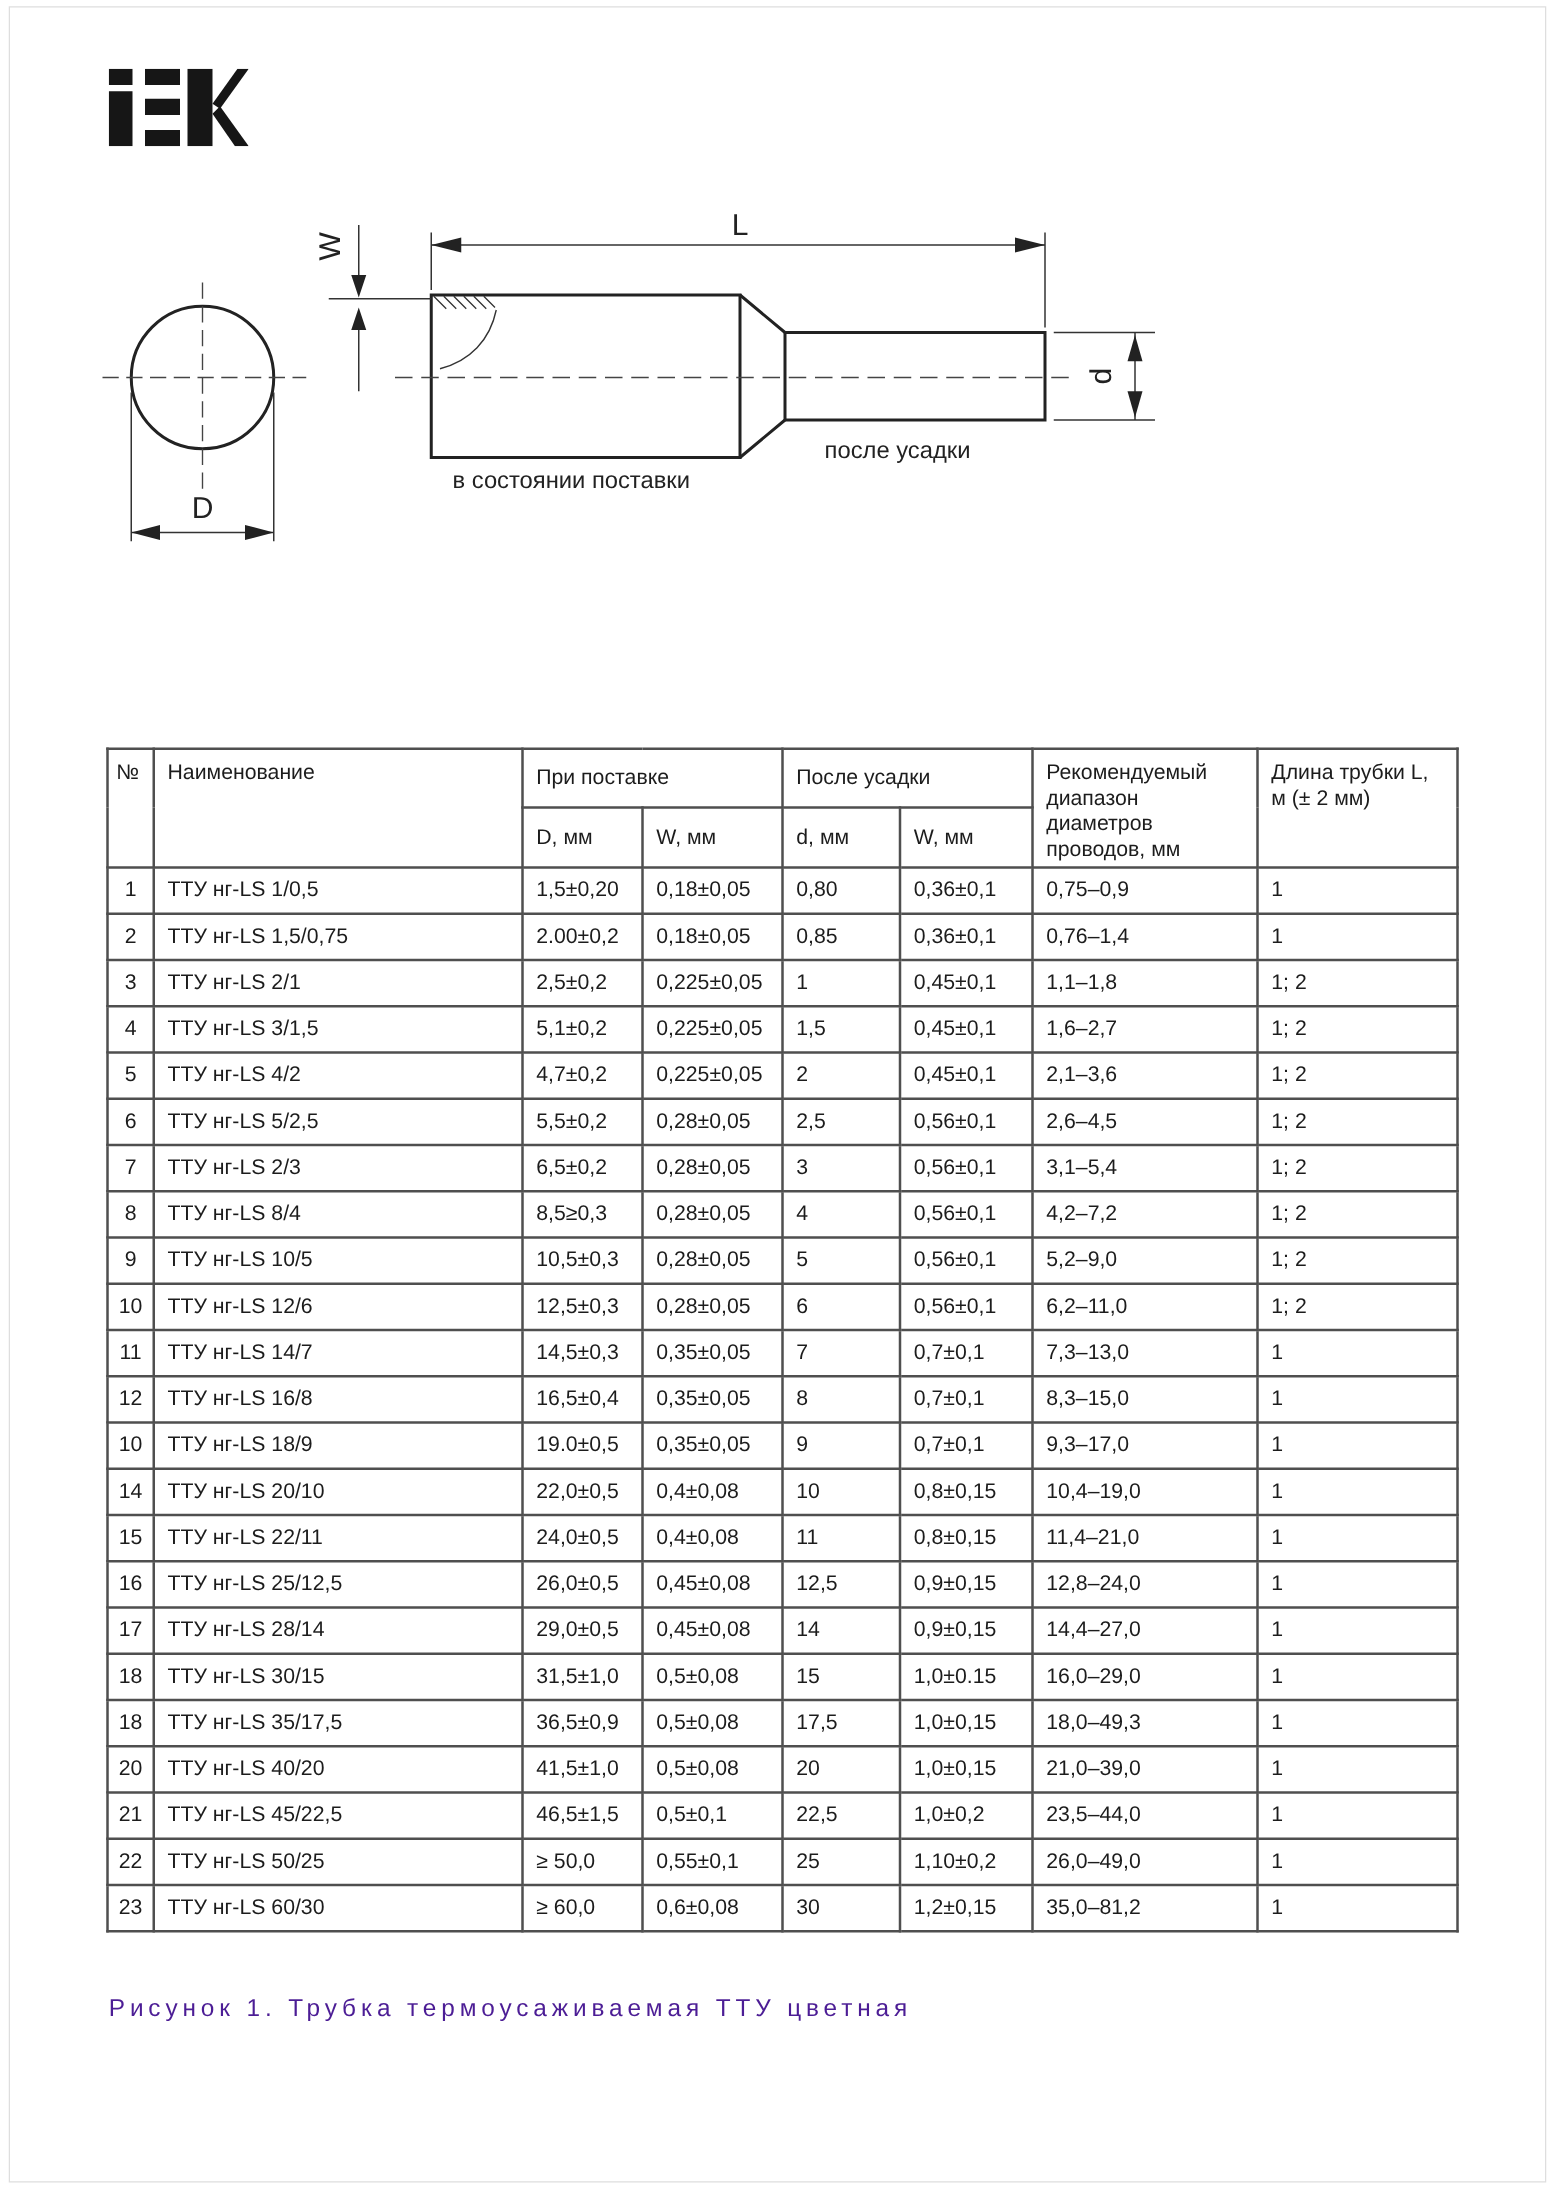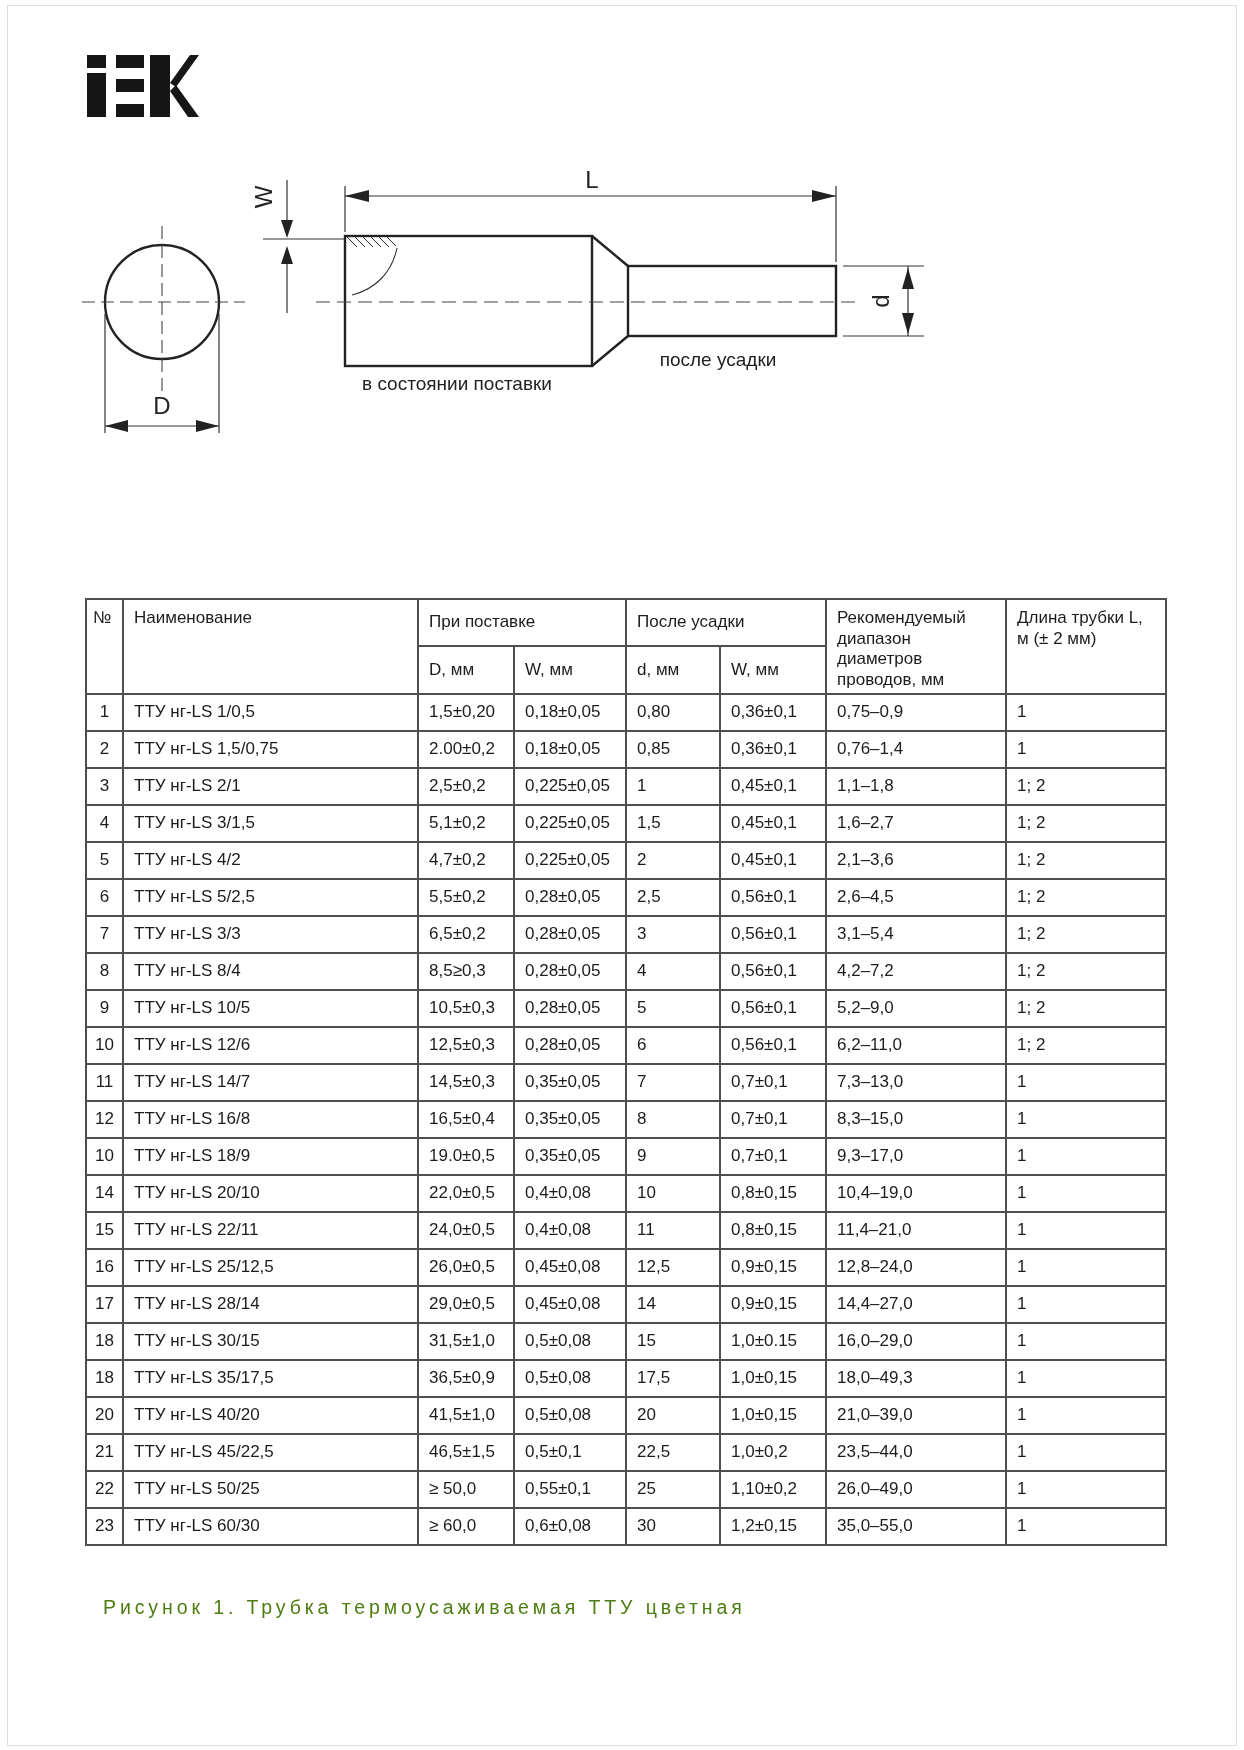--- a/index.html
+++ b/index.html
@@ -52,23 +52,22 @@
   table.spec thead tr.h1{height:44px;}
   table.spec thead tr.h2{height:44px;}
   table.spec tbody tr{height:37px;}
   table.spec th.span-v{vertical-align:top;padding-top:8px;}
   table.spec td.c-num{text-align:center;padding-left:2px;padding-right:2px;}
   table.spec th.c-num{padding-left:6px;}
   .caption{
     position:absolute;left:87px;top:1596px;
     font-size:19.5px;
     letter-spacing:0.2em;
-    color:#4d7c0f;
+    color:#4c1d95;
     white-space:nowrap;
-    margin-left:16px;
   }
 </style>
 </head>
 <body>
 
 <div class="page">
 
   <div class="scan-frame"></div>
 
   <div class="logo">
@@ -217,21 +216,21 @@
       <td>ТТУ нг-LS 5/2,5</td>
       <td>5,5±0,2</td>
       <td>0,28±0,05</td>
       <td>2,5</td>
       <td>0,56±0,1</td>
       <td>2,6–4,5</td>
       <td>1; 2</td>
     </tr>
         <tr>
       <td class="c-num">7</td>
-      <td>ТТУ нг-LS 3/3</td>
+      <td>ТТУ нг-LS 2/3</td>
       <td>6,5±0,2</td>
       <td>0,28±0,05</td>
       <td>3</td>
       <td>0,56±0,1</td>
       <td>3,1–5,4</td>
       <td>1; 2</td>
     </tr>
         <tr>
       <td class="c-num">8</td>
       <td>ТТУ нг-LS 8/4</td>
@@ -382,21 +381,21 @@
       <td>26,0–49,0</td>
       <td>1</td>
     </tr>
         <tr>
       <td class="c-num">23</td>
       <td>ТТУ нг-LS 60/30</td>
       <td>≥ 60,0</td>
       <td>0,6±0,08</td>
       <td>30</td>
       <td>1,2±0,15</td>
-      <td>35,0–55,0</td>
+      <td>35,0–81,2</td>
       <td>1</td>
     </tr>
       </tbody>
   </table>
 
   <div class="caption">Рисунок 1. Трубка термоусаживаемая ТТУ цветная</div>
 
 </div>
 
 </body></html>

